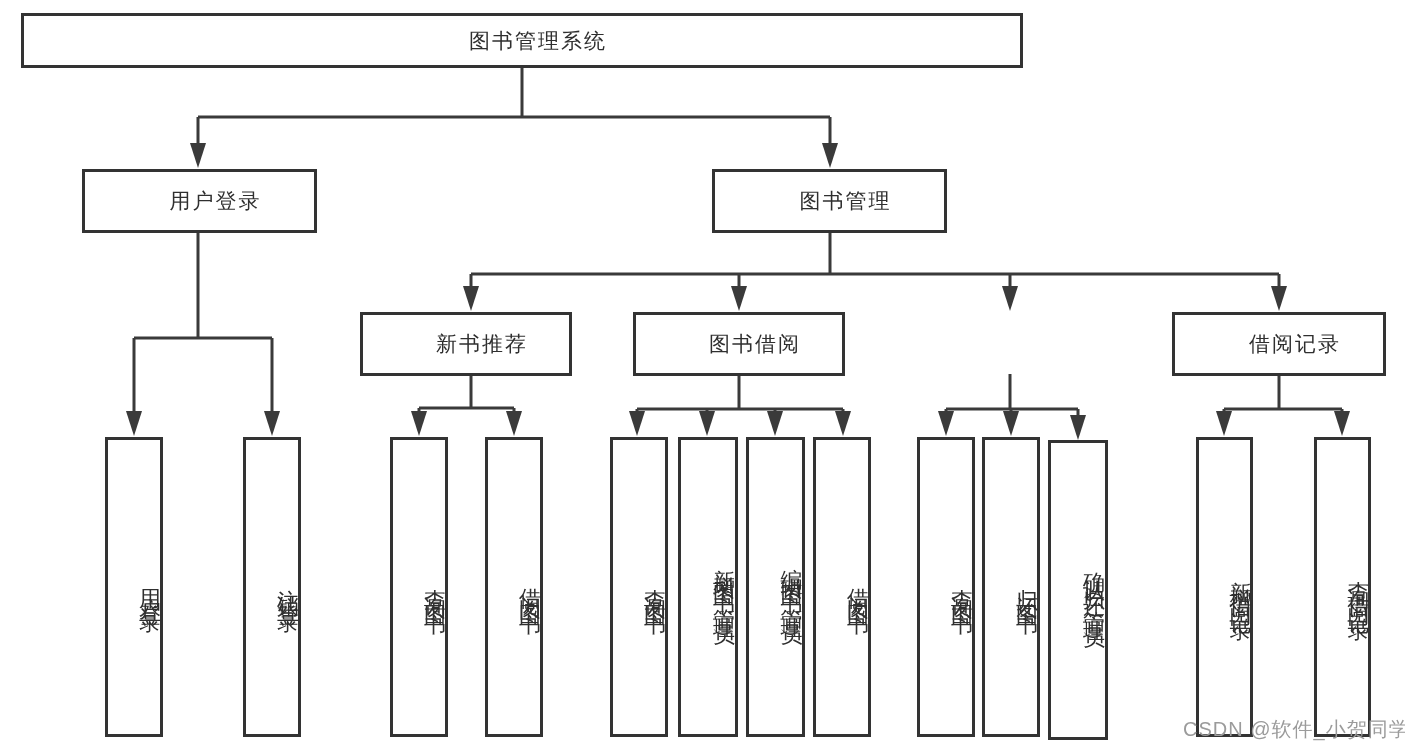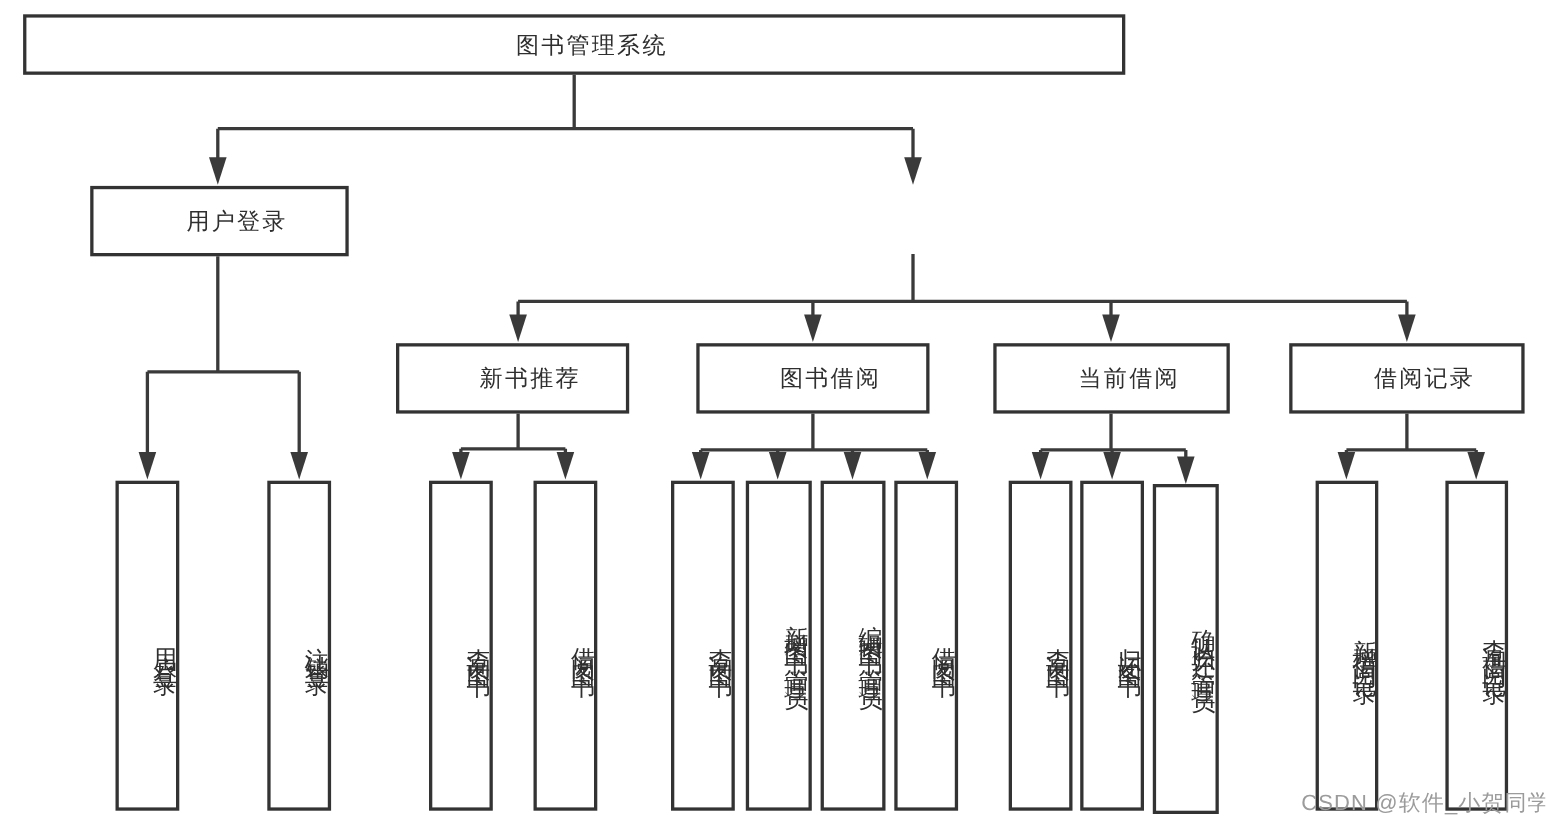--- a/index.html
+++ b/index.html
@@ -95,29 +95,29 @@
     <polygon points="1334,411 1350,411 1342,436"></polygon>
   </svg>
 
   <div class="node" style="left:21px;top:13px;width:1002px;height:55px;">
     <span>图书管理系统</span>
   </div>
 
   <div class="node" style="left:82px;top:169px;width:235px;height:64px;">
     <span>用户登录</span>
   </div>
+  <div class="node" style="left:712px;top:169px;width:235px;height:64px;">
+    <span>图书管理</span>
+  </div>
 
   <div class="node" style="left:360px;top:312px;width:212px;height:64px;">
     <span>新书推荐</span>
   </div>
   <div class="node" style="left:633px;top:312px;width:212px;height:64px;">
     <span>图书借阅</span>
-  </div>
-  <div class="node" style="left:903px;top:312px;width:215px;height:64px;">
-    <span>当前借阅</span>
   </div>
   <div class="node" style="left:1172px;top:312px;width:214px;height:64px;">
     <span>借阅记录</span>
   </div>
 
   <div class="node leaf" style="left:105px;top:437px;width:58px;height:300px;">
     <span class="vtext">用户登录</span>
   </div>
   <div class="node leaf" style="left:243px;top:437px;width:58px;height:300px;">
     <span class="vtext">注销登录</span>

